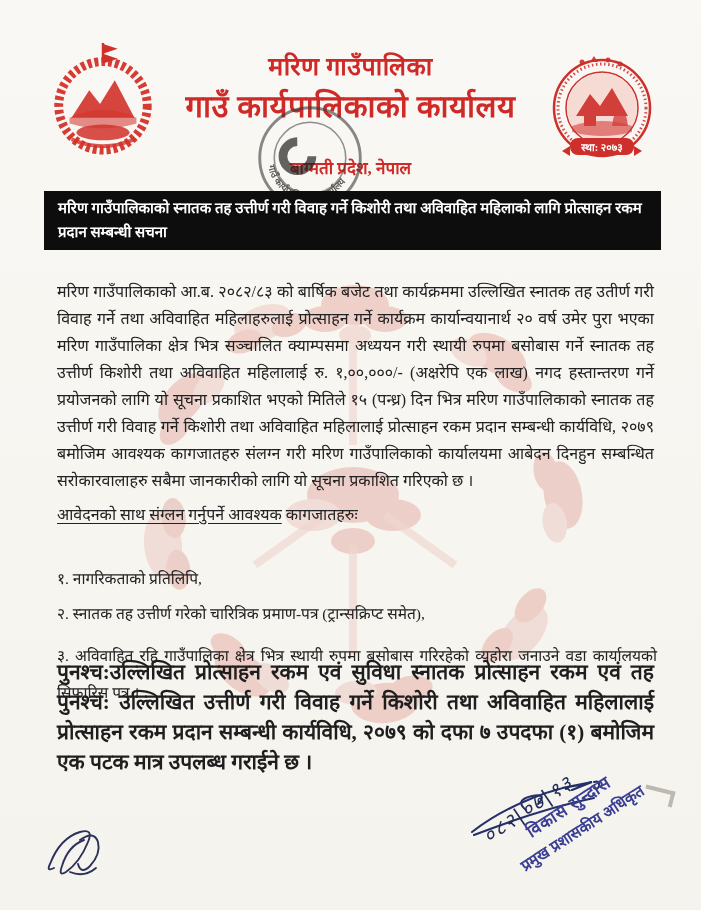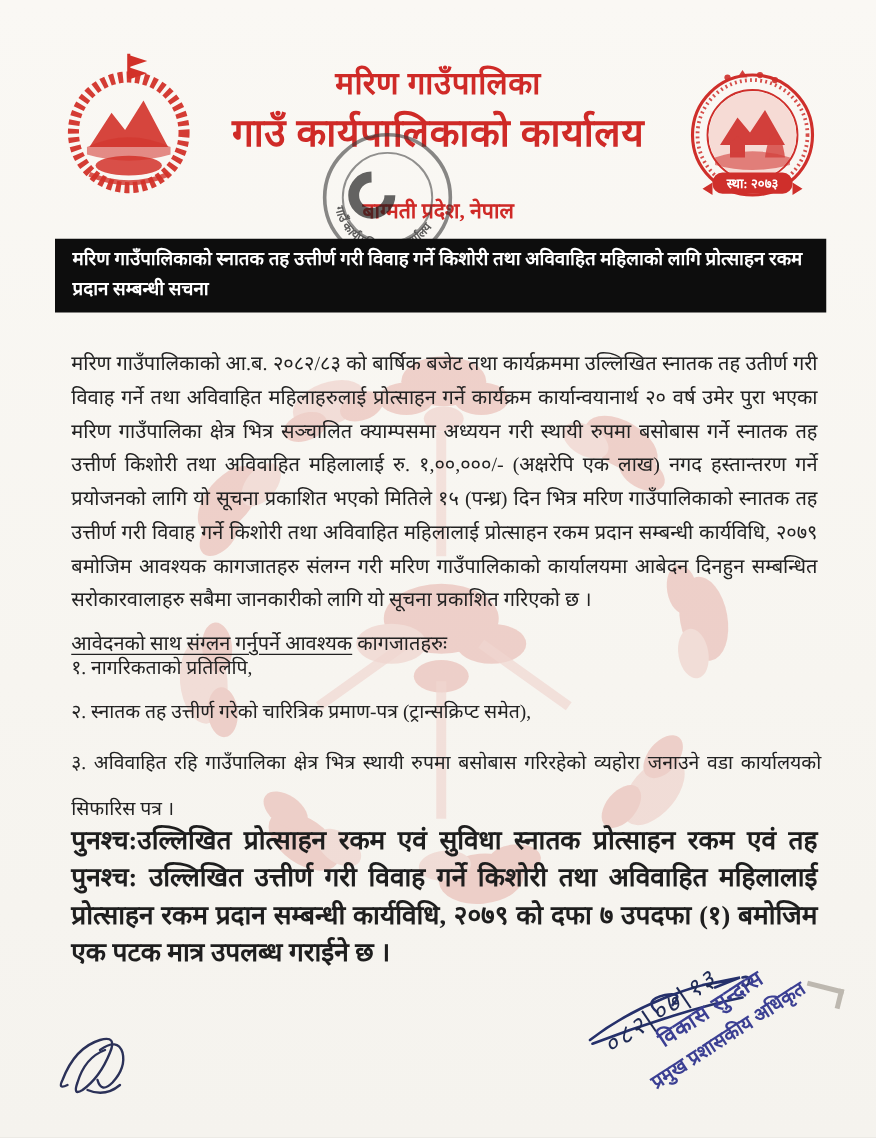--- a/index.html
+++ b/index.html
@@ -32,21 +32,21 @@
   }
   .date-line { position:absolute; left:0; right:0; top:250px; text-align:center; font-weight:bold; font-size:16px; color:#242424; }
   
   .body-par {
     position:absolute; left:57px; top:278px; width:597px;
     font-size:16px; line-height:27px;
     text-align:justify; color:#222;
   }
   .docs-heading { position:absolute; left:57px; top:503px; font-size:16px; color:#222; }
   .docs-heading .u { text-decoration:underline; text-underline-offset:3px; }
-  .doc-item { position:absolute; left:57px; width:600px; font-size:15.5px; color:#222; }
+  .doc-item { position:absolute; left:57px; width:600px; font-size:15.5px; color:#222;margin-top:45px; }
   .item-0 { top:522px; }
   .item-1 { top:557px; }
   .item-2 { top:592px; line-height:37px; text-align:justify; }
   .postscript {
     position:absolute; left:57px; top:657px; width:597px;
     font-size:21px; line-height:30px; font-weight:bold;
     text-align:justify; color:#1e1e1e;
   }
   
   .watermark { position:absolute; left:85px; top:195px; width:540px; height:580px; opacity:0.30; pointer-events:none; }

